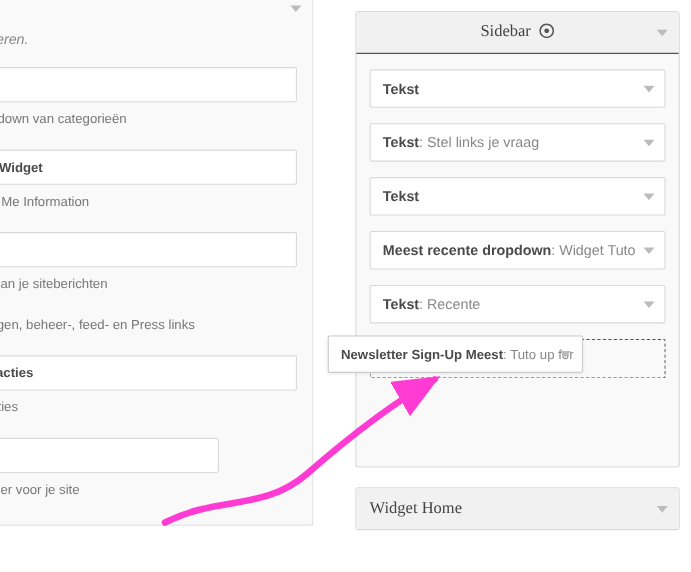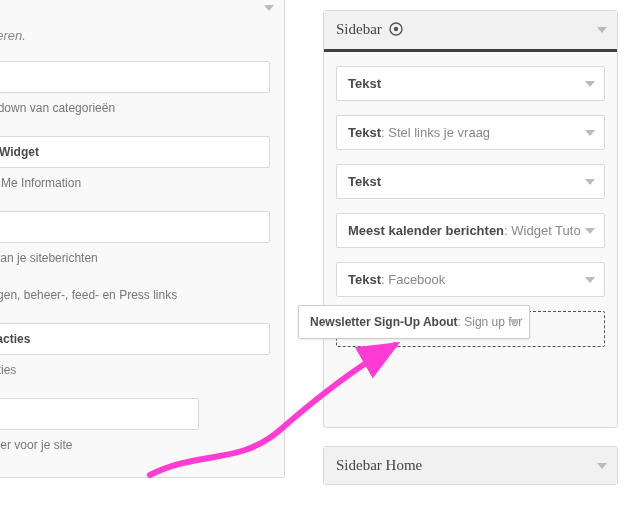--- a/index.html
+++ b/index.html
@@ -35,21 +35,21 @@
     margin-bottom: 18px;
   }
 
   .panel-header {
     position: relative;
     padding: 10px 12px;
     border-bottom: 1px solid #e5e5e5;
     background: #f1f1f1;
     cursor: pointer;
   }
-  .panel-open .panel-header { border-bottom: 3px solid #404040; }
+  .panel-open .panel-header { border-bottom: 1px solid #404040; text-align: center; }
   .panel-header h3 {
     font-family: Georgia, "Times New Roman", serif;
     font-weight: normal;
     font-size: 15px;
     color: #444;
     display: inline-block;
   }
 
   .triangle {
     position: absolute;
@@ -222,47 +222,47 @@
         <div class="wh"><span>Tekst</span><span class="sub">: Stel links je vraag</span></div>
         <span class="triangle"></span>
       </div>
 
       <div class="widget-slot">
         <div class="wh"><span>Tekst</span><span class="sub"></span></div>
         <span class="triangle"></span>
       </div>
 
       <div class="widget-slot">
-        <div class="wh"><span>Meest kalender berichten</span><span class="sub">: Widget Tuto</span></div>
-        <span class="triangle"></span>
-      </div>
-
-      <div class="widget-slot">
-        <div class="wh"><span>Tekst</span><span class="sub">: Facebook</span></div>
+        <div class="wh"><span>Meest recente dropdown</span><span class="sub">: Widget Tuto</span></div>
+        <span class="triangle"></span>
+      </div>
+
+      <div class="widget-slot">
+        <div class="wh"><span>Tekst</span><span class="sub">: Recente</span></div>
         <span class="triangle"></span>
       </div>
 
       <div class="drop-target"></div>
 
       <div style="height:48px;"></div>
     </div>
   </div>
 
   <div class="panel">
     <div class="panel-header" style="border-bottom:none;">
-      <h3>Sidebar Home</h3>
+      <h3>Widget Home</h3>
       <span class="triangle"></span>
     </div>
   </div>
 
 </div>
 
 <div class="dragging">
   <div class="wh">
-    <span>Newsletter Sign-Up About</span><span class="sub">: Sign up for</span>
+    <span>Newsletter Sign-Up Meest</span><span class="sub">: Tuto up for</span>
   </div>
   <span class="triangle"></span>
 </div>
 
 <svg class="arrow-svg" width="300" height="170">
   <defs>
     <marker id="arrowhead" markerWidth="8" markerHeight="8" refX="6" refY="3" orient="auto">
       <path d="M0,0 L7,3 L0,6 Z" fill="#ff3bd4"></path>
     </marker>
   </defs>

